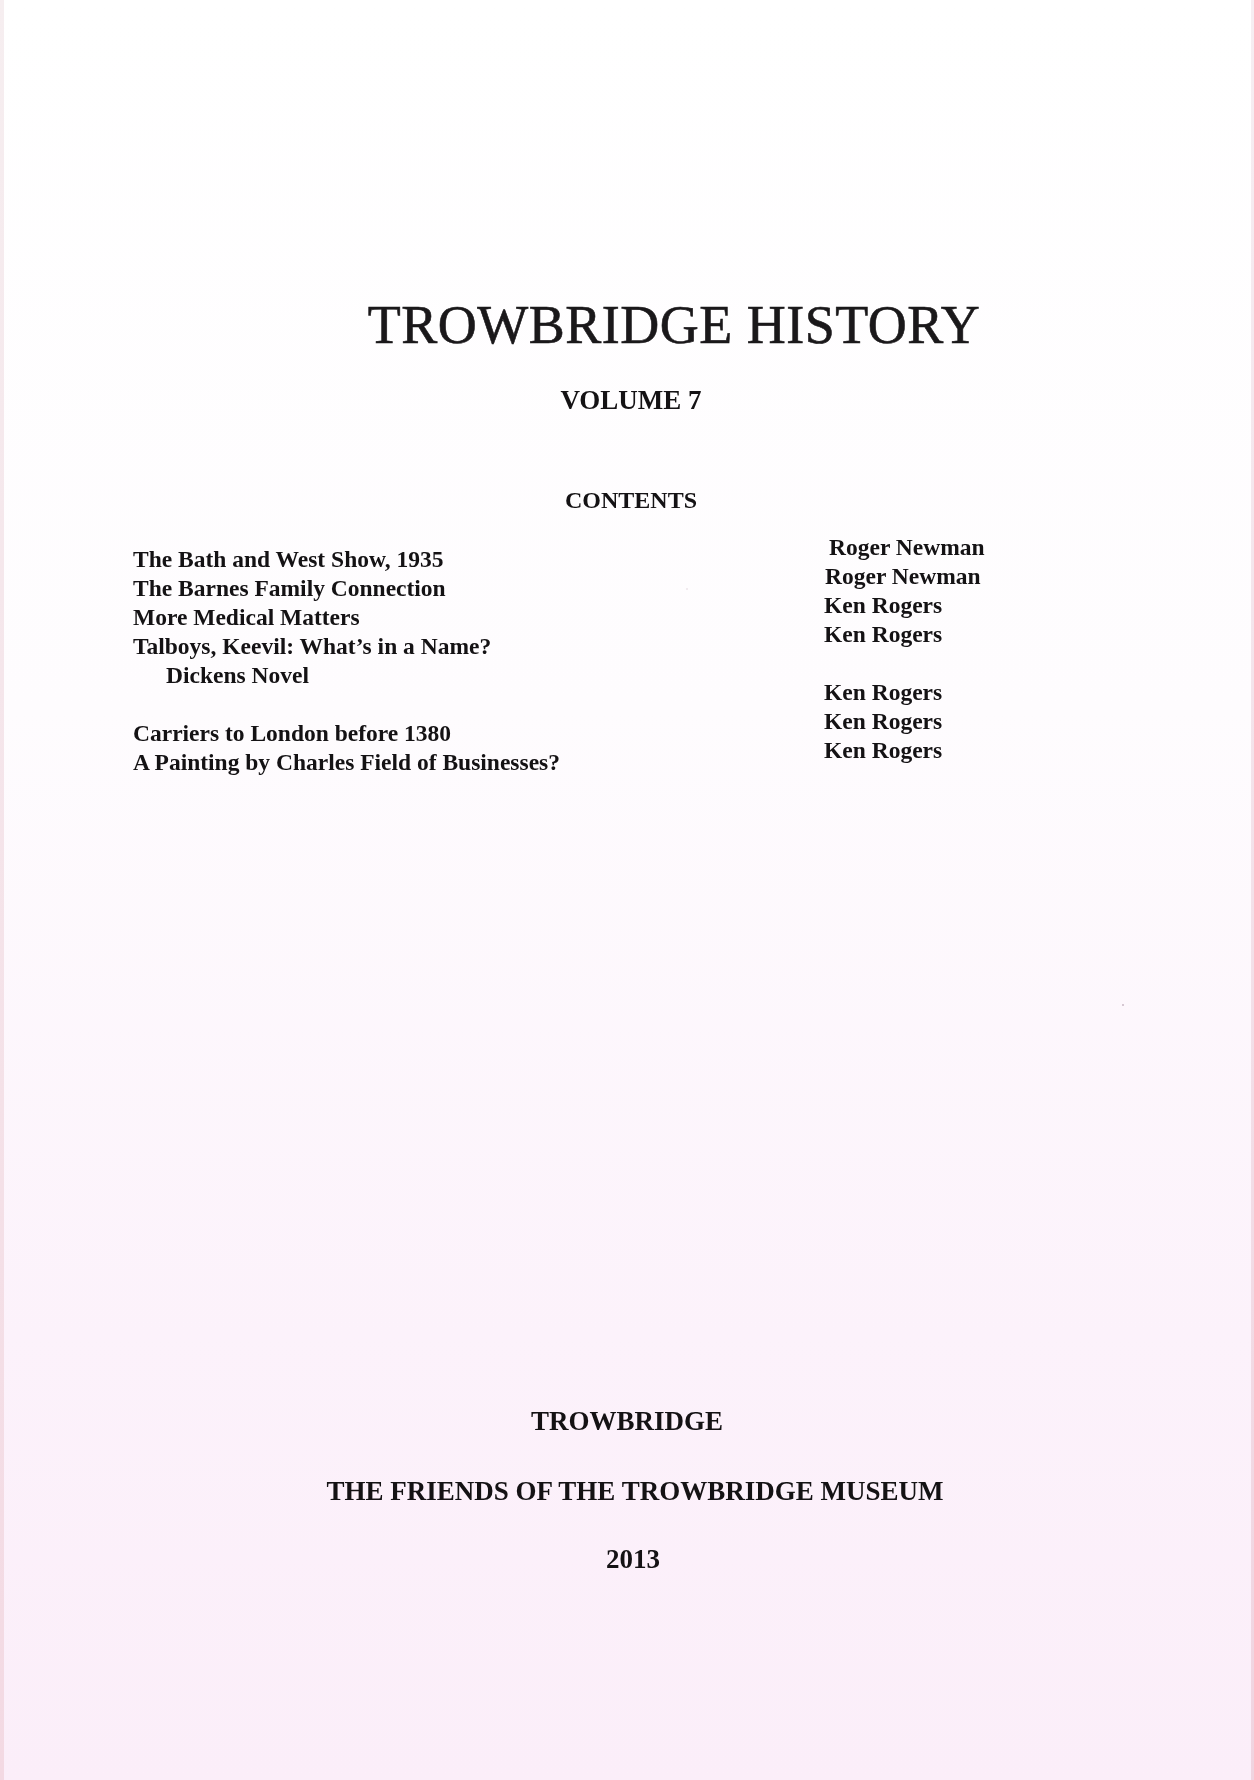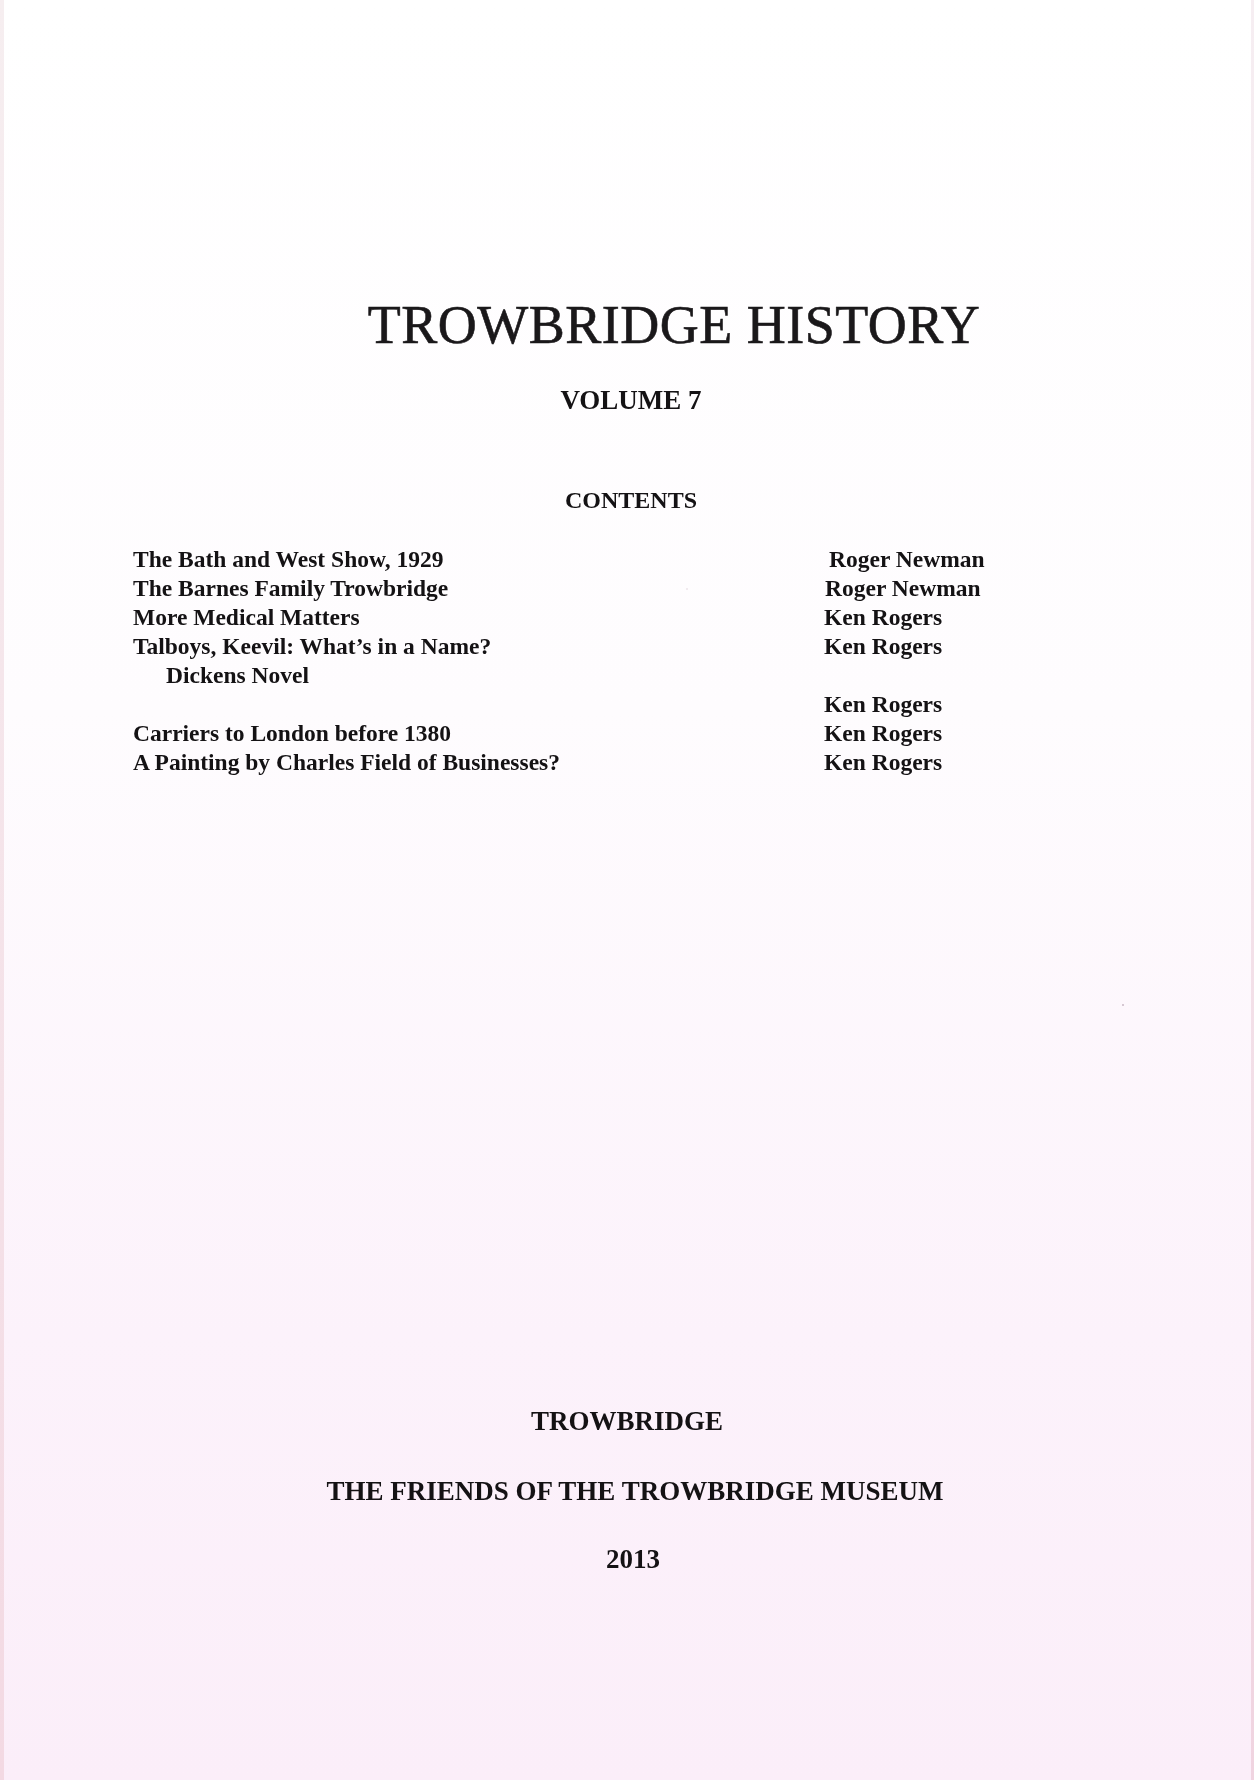--- a/index.html
+++ b/index.html
@@ -83,21 +83,21 @@
       width: 600px;
       white-space: nowrap;
     }
     .toc-title .cont {
       display: block;
       padding-left: 33px;
     }
     .toc-author {
       position: absolute;
       left: 691px;
-      bottom: 0;
+      bottom: 12px;
       white-space: nowrap;
     }
     .toc-row.r0 .toc-author { left: 696px; }
     .toc-row.r1 .toc-author { left: 692px; }
     .imprint-place {
       position: absolute;
       left: 0; width: 1254px;
       top: 1408px;
       text-align: center;
       font-size: 27px;
@@ -138,25 +138,25 @@
 <div class="page-edge-right"></div>
 
 <h1 class="title">TROWBRIDGE HISTORY</h1>
 
 <div class="volume">VOLUME 7</div>
 
 <div class="contents-heading">CONTENTS</div>
 
 <div class="toc">
   <div class="toc-row r0">
-    <span class="toc-title">The Bath and West Show, 1929</span>
+    <span class="toc-title">The Bath and West Show, 1935</span>
     <span class="toc-author">Roger Newman</span>
   </div>
   <div class="toc-row r1">
-    <span class="toc-title">The Barnes Family Trowbridge</span>
+    <span class="toc-title">The Barnes Family Connection</span>
     <span class="toc-author">Roger Newman</span>
   </div>
   <div class="toc-row">
     <span class="toc-title">More Medical Matters</span>
     <span class="toc-author">Ken Rogers</span>
   </div>
   <div class="toc-row">
     <span class="toc-title">Talboys, Keevil: What’s in a Name?</span>
     <span class="toc-author">Ken Rogers</span>
   </div>

